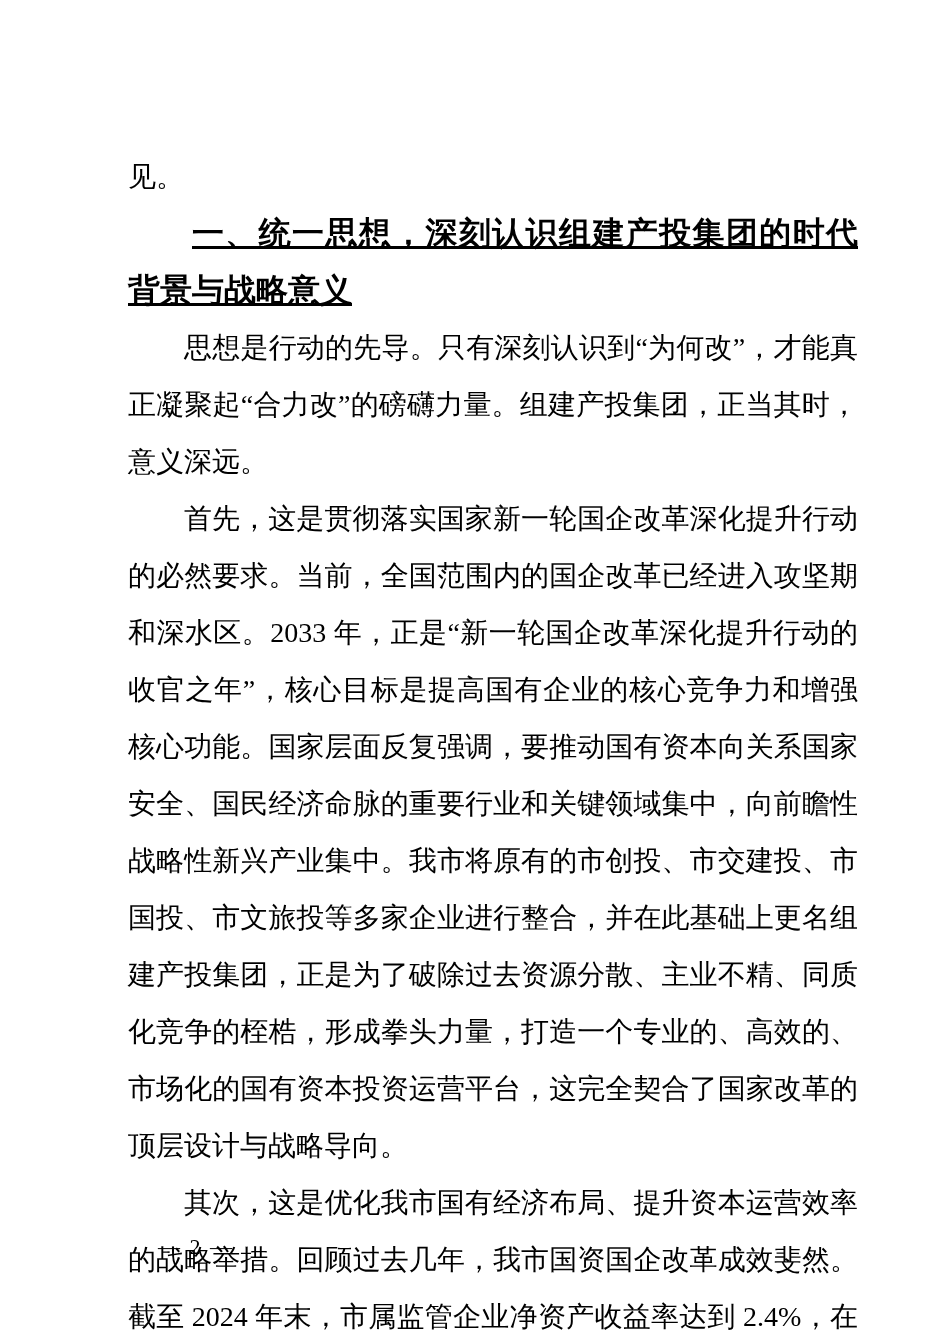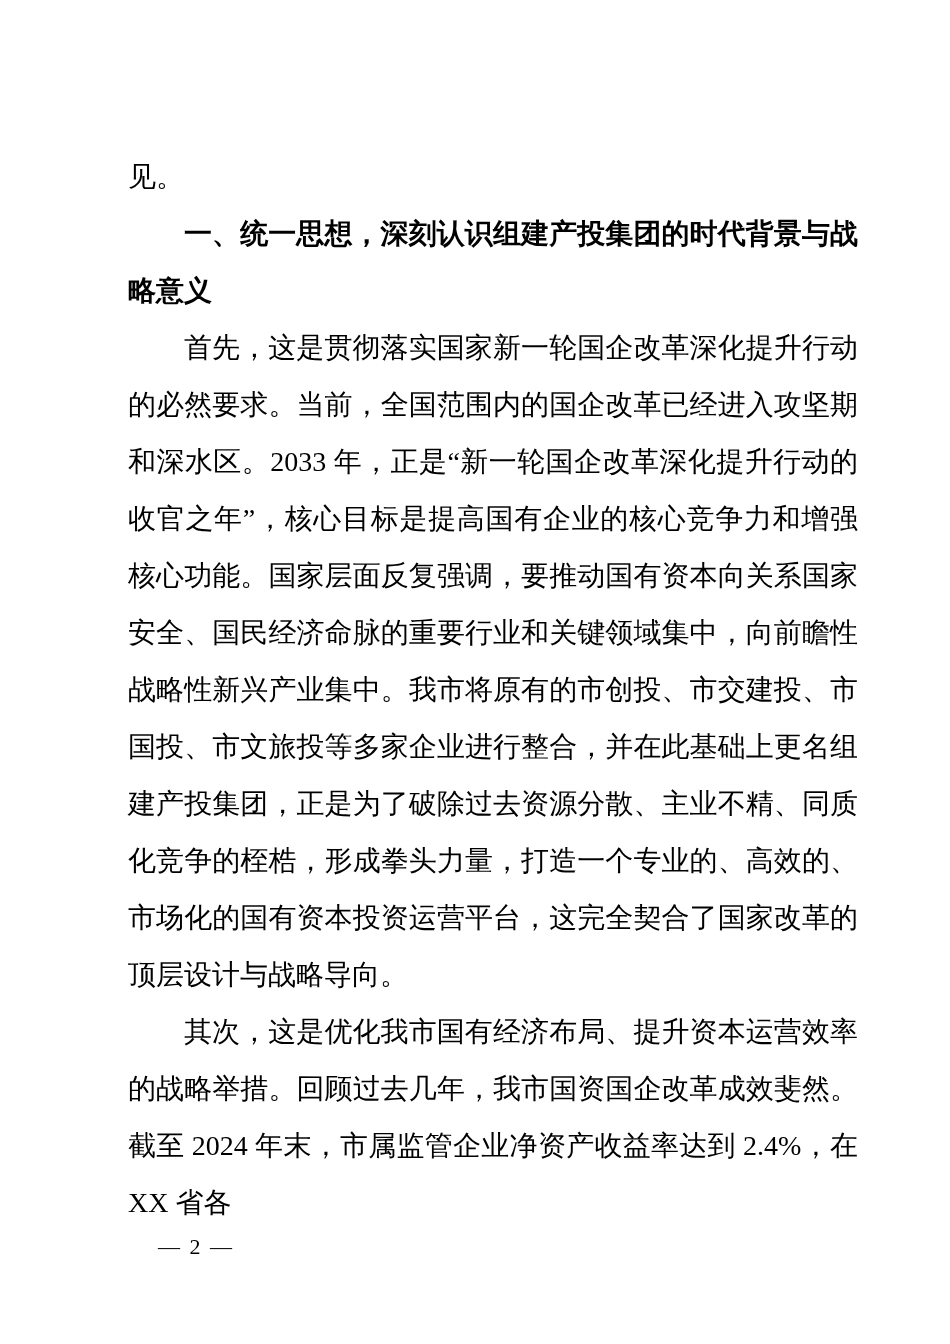--- a/index.html
+++ b/index.html
@@ -29,39 +29,41 @@
   .para {
     text-indent: 2em;
     text-align: justify;
   }
   .para.no-indent {
     text-indent: 0;
   }
   .heading {
     font-family: "Liberation Sans", "DejaVu Sans", sans-serif;
     font-weight: 700;
-    font-size: 28px;
+    font-size: 32px;
     line-height: 57px;
     text-indent: 2em;
     text-align: justify;
+    text-decoration: underline;
   }
   .footer {
     position: absolute;
     top: 1232px;
     left: 158px;
     font-size: 22px;
     line-height: 30px;
     color: #000000;
     letter-spacing: 2px;
   }
 </style>
 </head>
 <body>
 
 <div class="page">
   <div class="content">
     <p class="para no-indent">见。</p>
     <h2 class="heading">一、统一思想，深刻认识组建产投集团的时代背景与战略意义</h2>
+    <p class="para">思想是行动的先导。只有深刻认识到“为何改”，才能真正凝聚起“合力改”的磅礴力量。组建产投集团，正当其时，意义深远。</p>
     <p class="para">首先，这是贯彻落实国家新一轮国企改革深化提升行动的必然要求。当前，全国范围内的国企改革已经进入攻坚期和深水区。2033 年，正是“新一轮国企改革深化提升行动的收官之年”，核心目标是提高国有企业的核心竞争力和增强核心功能。国家层面反复强调，要推动国有资本向关系国家安全、国民经济命脉的重要行业和关键领域集中，向前瞻性战略性新兴产业集中。我市将原有的市创投、市交建投、市国投、市文旅投等多家企业进行整合，并在此基础上更名组建产投集团，正是为了破除过去资源分散、主业不精、同质化竞争的桎梏，形成拳头力量，打造一个专业的、高效的、市场化的国有资本投资运营平台，这完全契合了国家改革的顶层设计与战略导向。</p>
     <p class="para">其次，这是优化我市国有经济布局、提升资本运营效率的战略举措。回顾过去几年，我市国资国企改革成效斐然。截至 2024 年末，市属监管企业净资产收益率达到 2.4%，在 XX 省各</p>
   </div>
   <div class="footer">— 2 —</div>
 </div>
 
 </body></html>

